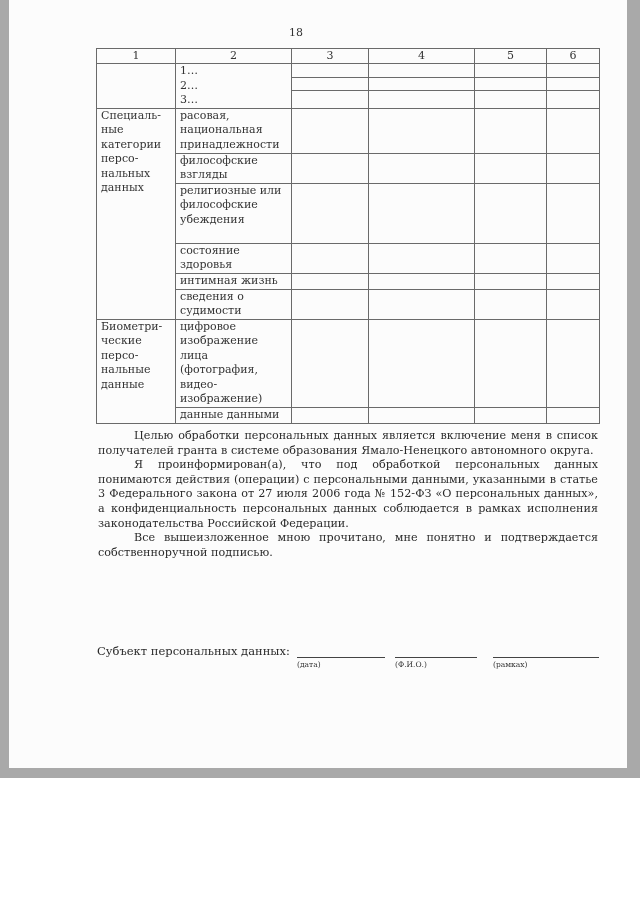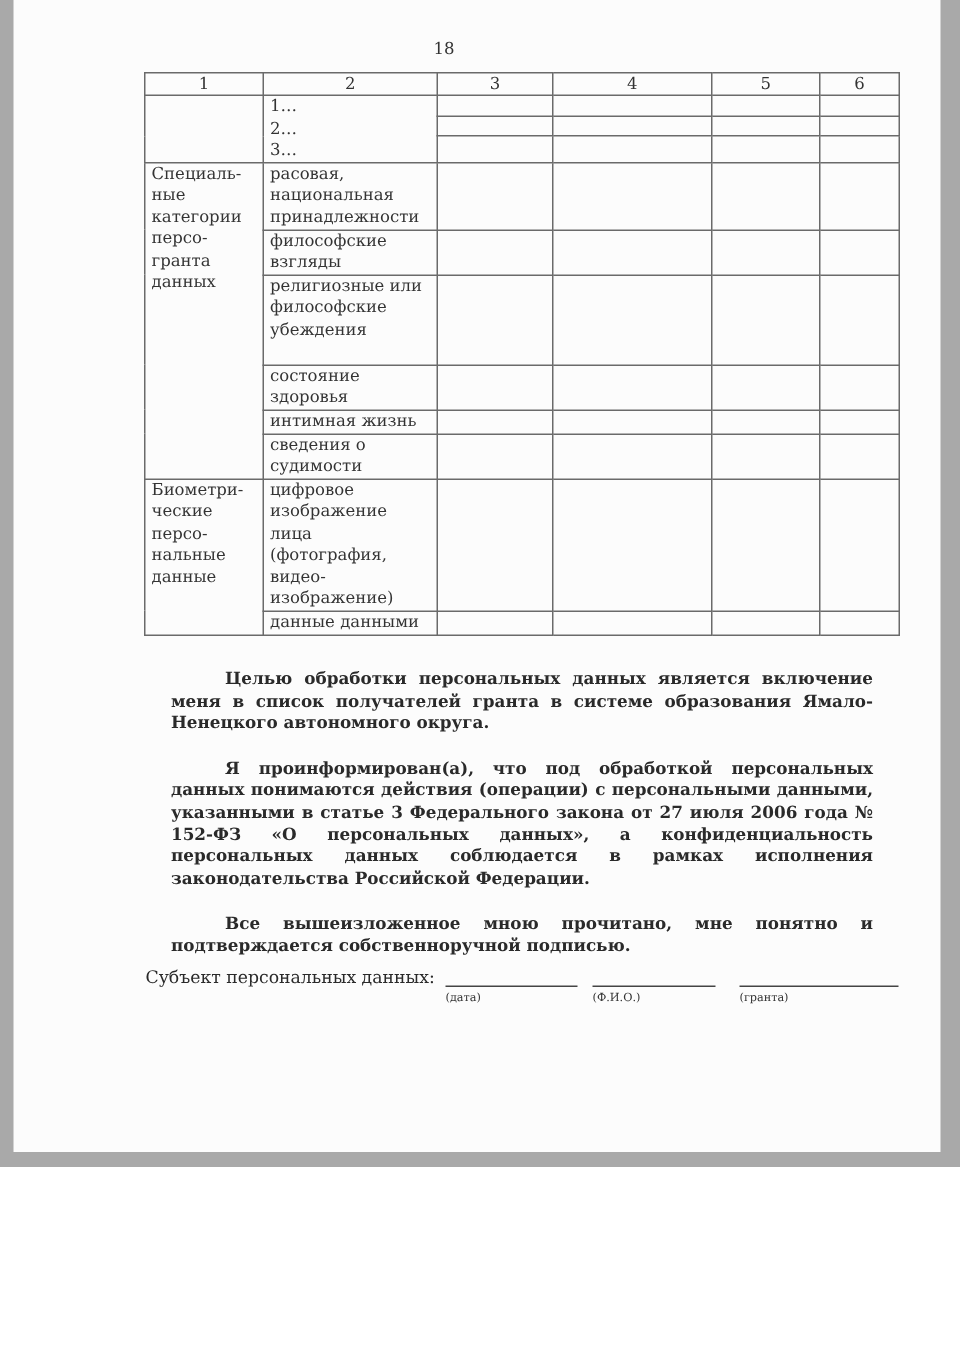--- a/index.html
+++ b/index.html
@@ -32,21 +32,21 @@
     font-weight: normal; color: #333;
   }
   table.pd th { text-align: center; height: 14px; line-height: 14px; padding: 0; }
   td.cat { padding-left: 5px; }
   td.sub { padding-left: 4px; }
   td.empty { padding: 0; }
   .paras {
     position: absolute; left: 98px; top: 429px; width: 500px;
     font-size: 11.2px; line-height: 14.6px; text-align: justify; color: #2a2a2a;
   }
-  .paras p { margin: 16px; text-indent: 36px; font-weight: bold; }
+  .paras p { margin: 0; text-indent: 36px; }
   .sig-row {
     position: absolute; left: 97px; top: 640px; width: 505px; height: 40px;
     font-size: 11.5px; color: #2a2a2a;
   }
   .sig-label { position: absolute; left: 0; top: 4px; }
   .sig-line { position: absolute; top: 17px; border-bottom: 1px solid #444; height: 0; }
   .sig-cap { position: absolute; top: 20px; font-size: 7.5px; color: #333; }
 </style>
 </head>
 <body>
@@ -101,21 +101,21 @@
       <td class="empty"></td>
       <td class="empty"></td>
     </tr>
 
     <tr style="height:45px">
       <td rowspan="6" class="cat">
         <div>Специаль-</div>
         <div>ные</div>
         <div>категории</div>
         <div>персо-</div>
-        <div>гранта</div>
+        <div>нальных</div>
         <div>данных</div>
       </td>
       <td class="sub">расовая, национальная принадлежности</td>
       <td></td>
         <td></td>
         <td></td>
         <td></td>
     </tr>
     <tr style="height:29px">
       <td class="sub">философские взгляды</td>
@@ -183,14 +183,14 @@
   <p>Все вышеизложенное мною прочитано, мне понятно и подтверждается собственноручной подписью.</p>
 </div>
 
 <div class="sig-row">
   <span class="sig-label">Субъект персональных данных:</span>
   <div class="sig-line" style="left:200px;width:88px"></div>
   <div class="sig-cap" style="left:200px;width:88px">(дата)</div>
   <div class="sig-line" style="left:298px;width:82px"></div>
   <div class="sig-cap" style="left:298px;width:82px">(Ф.И.О.)</div>
   <div class="sig-line" style="left:396px;width:106px"></div>
-  <div class="sig-cap" style="left:396px;width:106px">(гранта)</div>
+  <div class="sig-cap" style="left:396px;width:106px">(рамках)</div>
 </div>
 
 </body></html>

